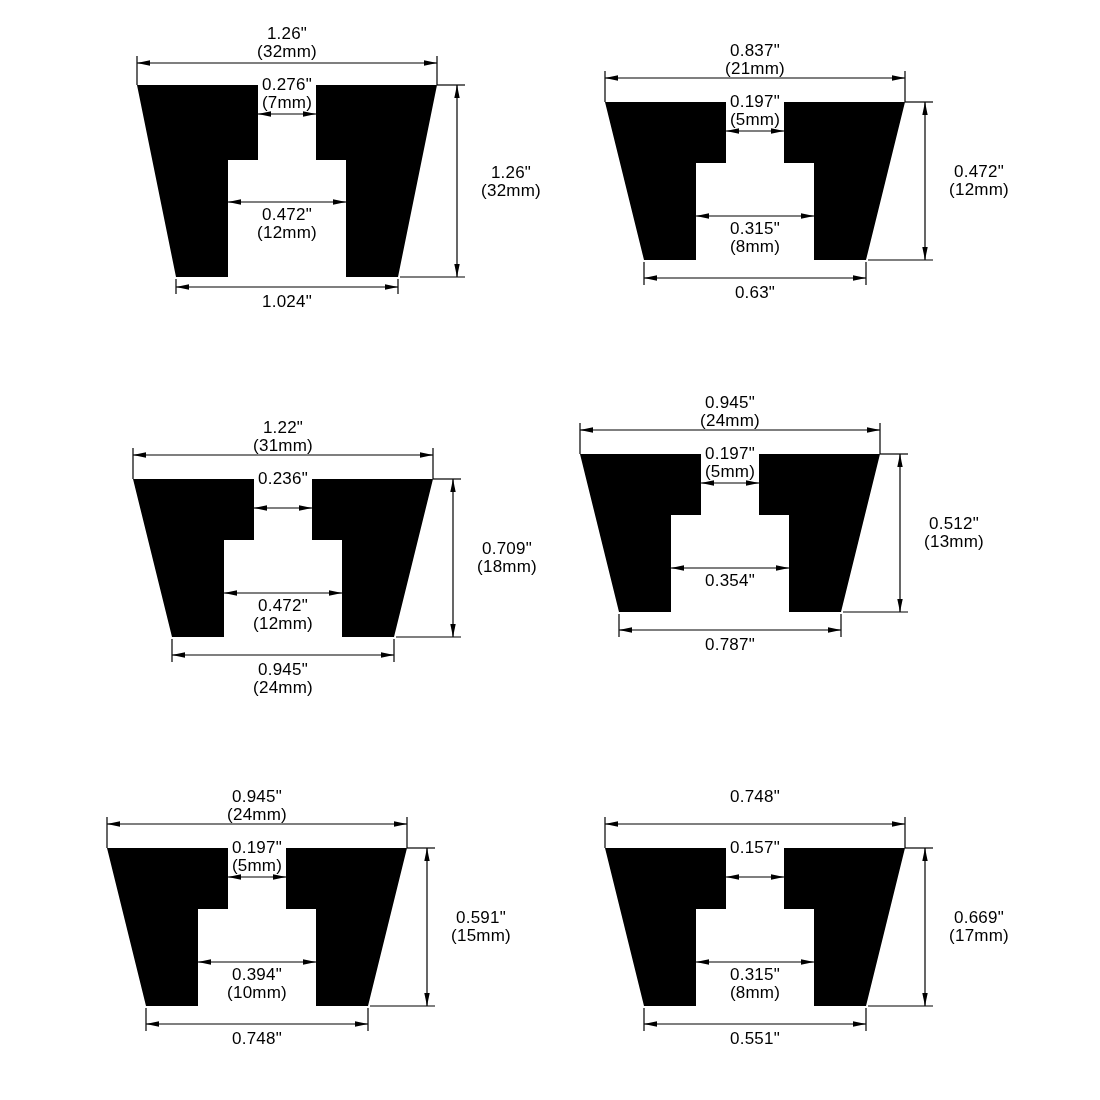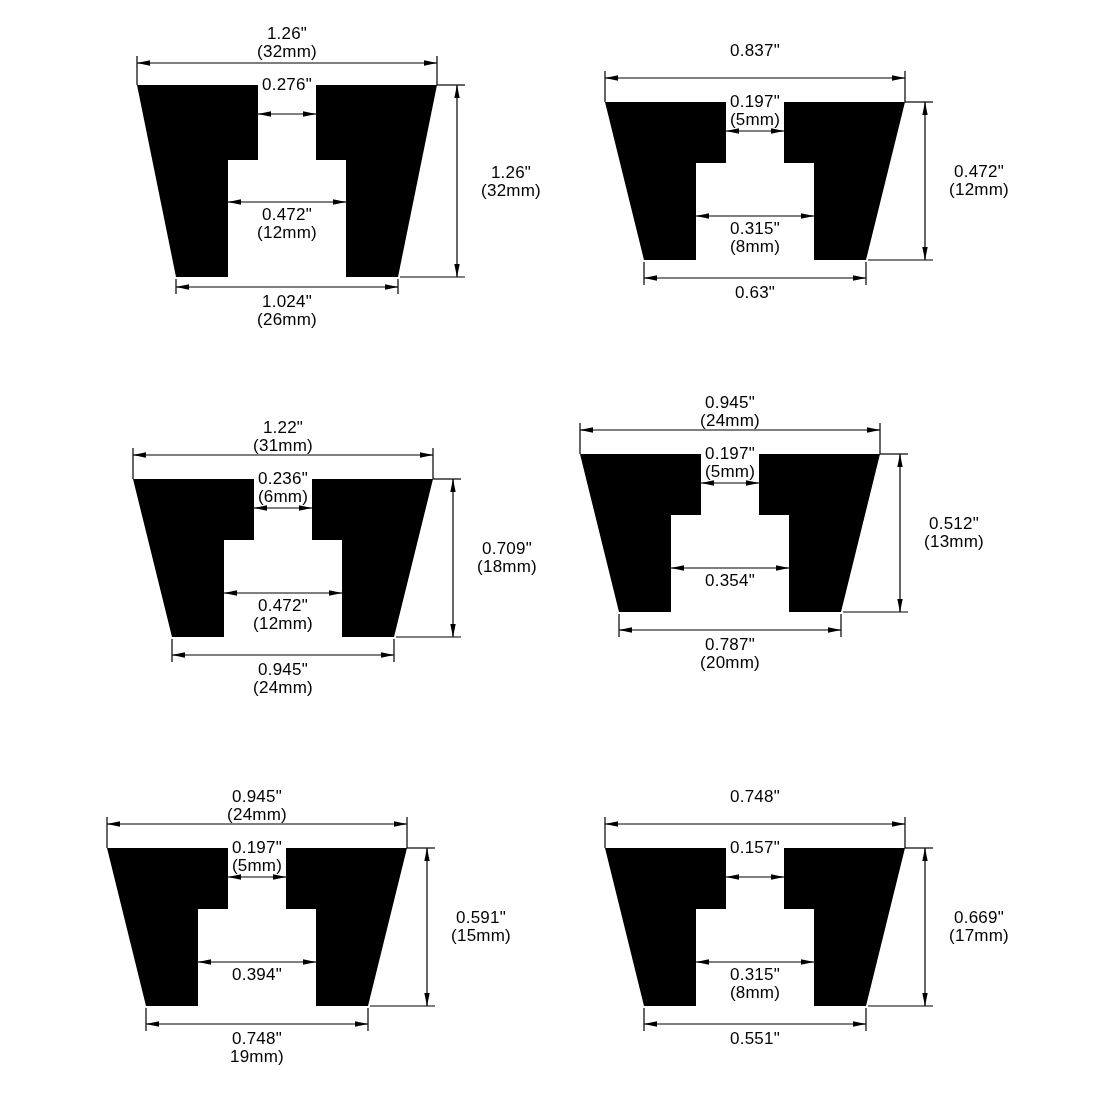--- a/index.html
+++ b/index.html
@@ -82,28 +82,28 @@
         <line x1="330" y1="60" x2="330" y2="252" stroke="#000000" stroke-width="1.2"></line>
         <polygon points="330,60 327.3,73 332.7,73" fill="#000000"></polygon>
         <polygon points="330,252 327.3,239 332.7,239" fill="#000000"></polygon>
       </svg>
     <div class="lbl lbl-top">
       <div>1.26"</div>
       <div>(32mm)</div>
     </div>
     <div class="lbl lbl-notch">
       <div>0.276"</div>
+      <div>(7mm)</div>
     </div>
     <div class="lbl lbl-cavity">
       <div>0.472"</div>
       <div>(12mm)</div>
     </div>
     <div class="lbl lbl-bottom">
       <div>1.024"</div>
-      <div>(26mm)</div>
     </div>
     <div class="lbl lbl-height">
       <div>1.26"</div>
       <div>(32mm)</div>
     </div>
   </div>
 
   <div class="cell short" style="left:595px; top:42px; height:278px">
     <svg class="draw" width="430" height="278">
         <polygon points="10,60 131,60 131,121 101,121 101,218 49,218" fill="#000000"></polygon>
@@ -125,20 +125,21 @@
         <polygon points="49,236 62,233.3 62,238.7" fill="#000000"></polygon>
         <polygon points="271,236 258,233.3 258,238.7" fill="#000000"></polygon>
         <line x1="310" y1="60" x2="338" y2="60" stroke="#000000" stroke-width="1.2"></line>
         <line x1="273" y1="218" x2="338" y2="218" stroke="#000000" stroke-width="1.2"></line>
         <line x1="330" y1="60" x2="330" y2="218" stroke="#000000" stroke-width="1.2"></line>
         <polygon points="330,60 327.3,73 332.7,73" fill="#000000"></polygon>
         <polygon points="330,218 327.3,205 332.7,205" fill="#000000"></polygon>
       </svg>
     <div class="lbl lbl-top">
       <div>0.837"</div>
+      <div>(21mm)</div>
     </div>
     <div class="lbl lbl-notch">
       <div>0.197"</div>
       <div>(5mm)</div>
     </div>
     <div class="lbl lbl-cavity">
       <div>0.315"</div>
       <div>(8mm)</div>
     </div>
     <div class="lbl lbl-bottom">
@@ -175,21 +176,20 @@
         <line x1="330" y1="60" x2="330" y2="218" stroke="#000000" stroke-width="1.2"></line>
         <polygon points="330,60 327.3,73 332.7,73" fill="#000000"></polygon>
         <polygon points="330,218 327.3,205 332.7,205" fill="#000000"></polygon>
       </svg>
     <div class="lbl lbl-top">
       <div>1.22"</div>
       <div>(31mm)</div>
     </div>
     <div class="lbl lbl-notch">
       <div>0.236"</div>
-      <div>(6mm)</div>
     </div>
     <div class="lbl lbl-cavity">
       <div>0.472"</div>
       <div>(12mm)</div>
     </div>
     <div class="lbl lbl-bottom">
       <div>0.945"</div>
       <div>(24mm)</div>
     </div>
     <div class="lbl lbl-height">
@@ -230,21 +230,20 @@
     </div>
     <div class="lbl lbl-notch">
       <div>0.197"</div>
       <div>(5mm)</div>
     </div>
     <div class="lbl lbl-cavity">
       <div>0.354"</div>
     </div>
     <div class="lbl lbl-bottom">
       <div>0.787"</div>
-      <div>(20mm)</div>
     </div>
     <div class="lbl lbl-height">
       <div>0.512"</div>
       <div>(13mm)</div>
     </div>
   </div>
 
   <div class="cell short" style="left:97px; top:788px; height:278px">
     <svg class="draw" width="430" height="278">
         <polygon points="10,60 131,60 131,121 101,121 101,218 49,218" fill="#000000"></polygon>
@@ -274,24 +273,24 @@
     <div class="lbl lbl-top">
       <div>0.945"</div>
       <div>(24mm)</div>
     </div>
     <div class="lbl lbl-notch">
       <div>0.197"</div>
       <div>(5mm)</div>
     </div>
     <div class="lbl lbl-cavity">
       <div>0.394"</div>
+      <div>(10mm)</div>
     </div>
     <div class="lbl lbl-bottom">
       <div>0.748"</div>
-      <div>19mm)</div>
     </div>
     <div class="lbl lbl-height">
       <div>0.591"</div>
       <div>(15mm)</div>
     </div>
   </div>
 
   <div class="cell short" style="left:595px; top:788px; height:278px">
     <svg class="draw" width="430" height="278">
         <polygon points="10,60 131,60 131,121 101,121 101,218 49,218" fill="#000000"></polygon>

